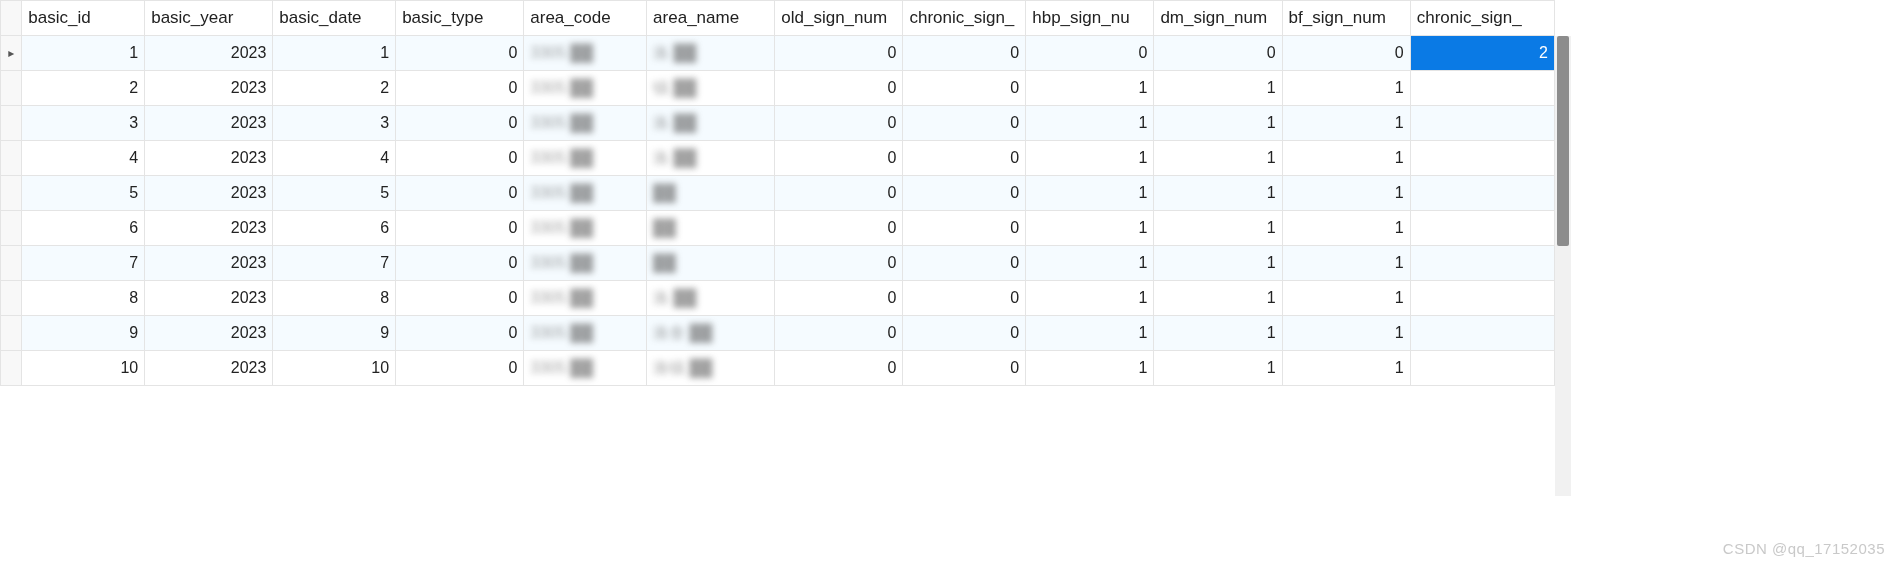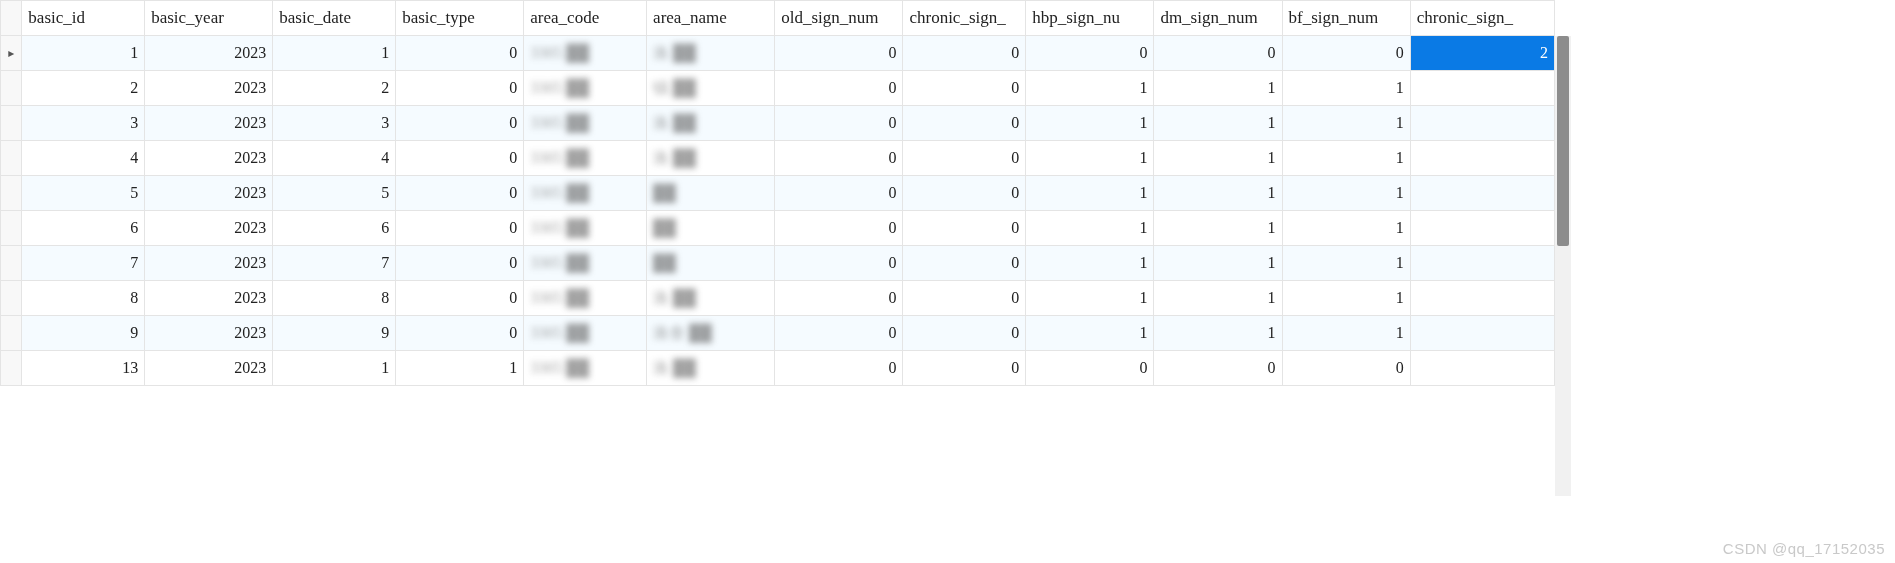--- a/index.html
+++ b/index.html
@@ -16,21 +16,20 @@
   .grid-wrap {
     width: 1555px;
     height: 563px;
     overflow: hidden;
     position: relative;
   }
   table {
     border-collapse: collapse;
     width: 100%;
     table-layout: fixed;
-    font-family: Liberation Serif, serif;
   }
   th, td {
     border: 1px solid #e4e4e4;
     height: 35px;
     padding: 0 6px;
     white-space: nowrap;
     overflow: hidden;
     vertical-align: middle;
   }
   th {
@@ -271,31 +270,31 @@
           <td class="txt"><span class="redact">洛舍 ██</span></td>
           <td class="num">0</td>
           <td class="num">0</td>
           <td class="num">1</td>
           <td class="num">1</td>
           <td class="num">1</td>
           <td class="num"></td>
         </tr>
         <tr>
           <td class="gutter-cell"></td>
-          <td class="num">13</td>
-          <td class="num">2023</td>
-          <td class="num">1</td>
-          <td class="num">1</td>
-          <td class="txt"><span class="redact">3305 ██</span></td>
-          <td class="txt"><span class="redact">洛 ██</span></td>
-          <td class="num">0</td>
-          <td class="num">0</td>
-          <td class="num">0</td>
-          <td class="num">0</td>
-          <td class="num">0</td>
+          <td class="num">10</td>
+          <td class="num">2023</td>
+          <td class="num">10</td>
+          <td class="num">0</td>
+          <td class="txt"><span class="redact">3305 ██</span></td>
+          <td class="txt"><span class="redact">洛镇 ██</span></td>
+          <td class="num">0</td>
+          <td class="num">0</td>
+          <td class="num">1</td>
+          <td class="num">1</td>
+          <td class="num">1</td>
           <td class="num"></td>
         </tr>
       </tbody>
   </table>
 </div>
 
 <div class="vscroll">
   <div class="thumb"></div>
 </div>
 

